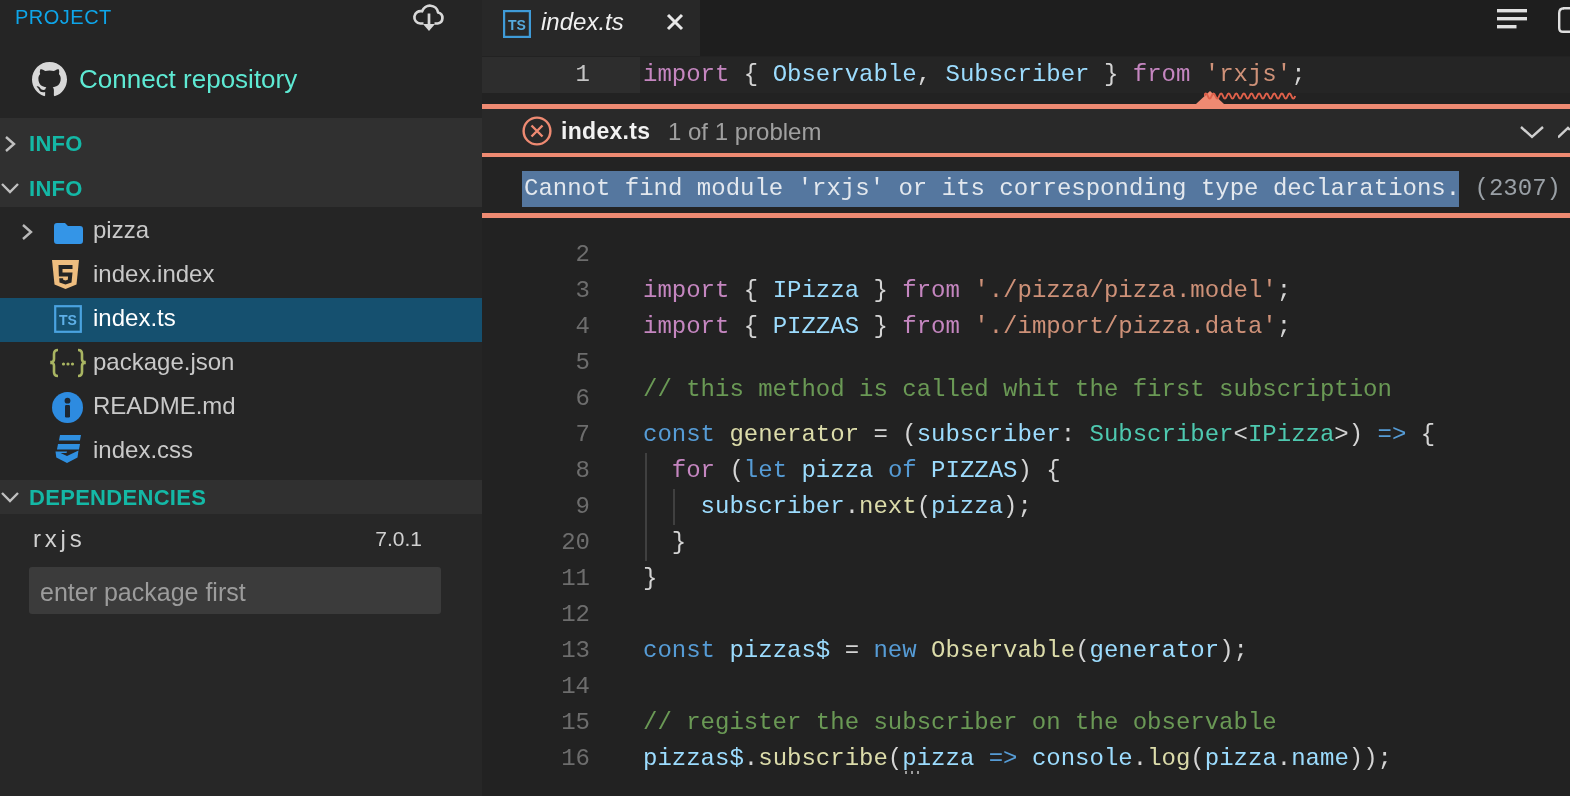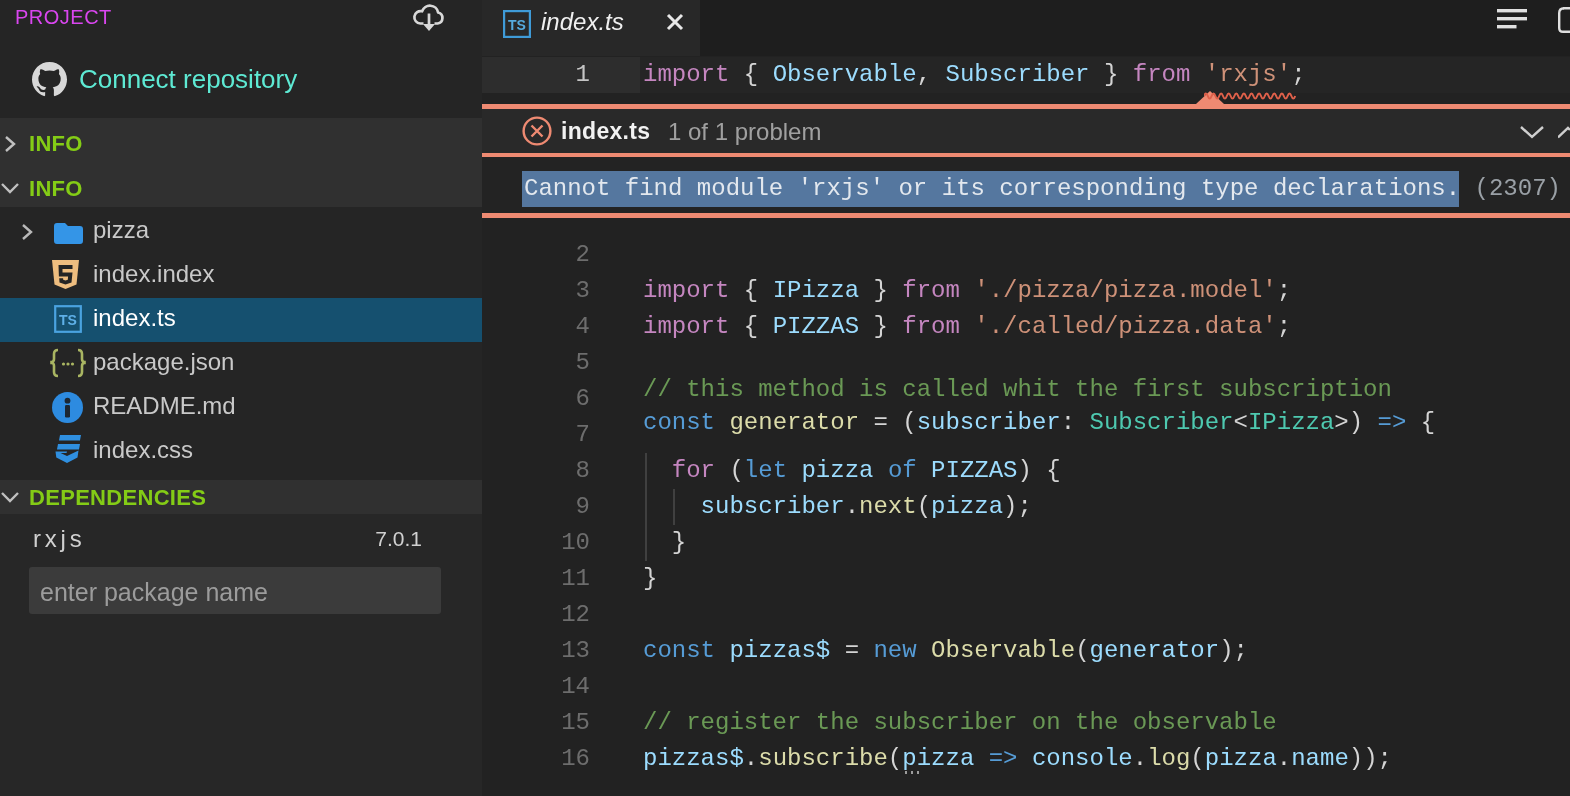--- a/index.html
+++ b/index.html
@@ -2,27 +2,27 @@
 <html><head>
 <meta charset="utf-8">
 <style>
 *{margin:0;padding:0;box-sizing:border-box}
 html,body{width:1570px;height:796px;overflow:hidden;background:#222222;font-family:"Liberation Sans",sans-serif}
 .abs{position:absolute}
 .cl{position:absolute;left:643px;font-family:"Liberation Mono",monospace;font-size:24px;line-height:36px;white-space:pre;color:#d4d4d4}
 .gn{position:absolute;left:482px;width:108px;text-align:right;font-family:"Liberation Mono",monospace;font-size:24px;line-height:36px;color:#6d6d6d}
 .p{color:#c586c0}.b{color:#569cd6}.v{color:#9cdcfe}.y{color:#dcdcaa}.t{color:#4ec9b0}.s{color:#ce9178}.c{color:#6a9955}
 .lbl{position:absolute;font-size:24px;color:#c9c9c9;white-space:pre}
-.hdr{position:absolute;font-size:22px;font-weight:bold;color:#84cc16;left:29px;letter-spacing:.3px}
+.hdr{position:absolute;font-size:22px;font-weight:bold;color:#14b8a6;left:29px;letter-spacing:.3px}
 </style>
 </head>
 <body>
 
 <div class="abs" id="sidebar" style="left:0;top:0;width:482px;height:796px;background:#252525"></div>
-<div class="abs" style="left:15px;top:6px;font-size:20px;color:#d946ef;letter-spacing:.5px">PROJECT</div>
+<div class="abs" style="left:15px;top:6px;font-size:20px;color:#0ea5e9;letter-spacing:.5px">PROJECT</div>
 
 <svg class="abs" style="left:410px;top:2px" width="38" height="30" viewBox="0 0 38 30">
 <path d="M13.5 21.5 h-3.2 a6.2 6.2 0 1 1 1.8-12.2 a8.3 8.3 0 0 1 16 1.2 a5.6 5.6 0 0 1 -.5 11 h-3.1" fill="none" stroke="#d8d8d8" stroke-width="2.7" stroke-linejoin="round"></path>
 <path d="M19 11.5 v11" stroke="#d8d8d8" stroke-width="2.7"></path>
 <path d="M13 22 h12 L19 29 Z" fill="#d8d8d8"></path>
 </svg>
 
 <svg class="abs" style="left:32px;top:62px" width="35" height="35" viewBox="0 0 16 16">
 <path fill="#d8d8d8" d="M8 0C3.58 0 0 3.58 0 8c0 3.54 2.29 6.53 5.47 7.59.4.07.55-.17.55-.38 0-.19-.01-.82-.01-1.49-2.01.37-2.53-.49-2.69-.94-.09-.23-.48-.94-.82-1.13-.28-.15-.68-.52-.01-.53.63-.01 1.08.58 1.23.82.72 1.21 1.87.87 2.33.66.07-.52.28-.87.51-1.07-1.78-.2-3.64-.89-3.64-3.95 0-.87.31-1.59.82-2.15-.08-.2-.36-1.02.08-2.12 0 0 .67-.21 2.2.82.64-.18 1.32-.27 2-.27.68 0 1.36.09 2 .27 1.53-1.04 2.2-.82 2.2-.82.44 1.1.16 1.92.08 2.12.51.56.82 1.27.82 2.15 0 3.07-1.87 3.75-3.65 3.95.29.25.54.73.54 1.48 0 1.07-.01 1.93-.01 2.2 0 .21.15.46.55.38A8.01 8.01 0 0 0 16 8c0-4.42-3.58-8-8-8z"></path>
 </svg>
@@ -79,21 +79,21 @@
 
 <div class="abs" style="left:0;top:480px;width:482px;height:34px;background:#303030"></div>
 <svg class="abs" style="left:0px;top:489px" width="20" height="16" viewBox="0 0 20 16">
     <path d="M2 4 L10 12 L18 4" fill="none" stroke="#c0c0c0" stroke-width="2.4"></path>
   </svg>
 <div class="hdr" style="top:485px">DEPENDENCIES</div>
 <div class="abs" style="left:0;top:514px;width:482px;height:282px;background:#272727"></div>
 <div class="abs" style="left:33px;top:525px;font-size:24px;color:#d0d0d0;letter-spacing:3.8px">rxjs</div>
 <div class="abs" style="left:300px;top:527px;width:122px;text-align:right;font-size:21px;color:#d0d0d0">7.0.1</div>
 <div class="abs" style="left:29px;top:567px;width:412px;height:47px;background:#3b3b3b;border-radius:3px"></div>
-<div class="abs" style="left:40px;top:578px;font-size:25px;color:#9c9c9c">enter package name</div>
+<div class="abs" style="left:40px;top:578px;font-size:25px;color:#9c9c9c">enter package first</div>
 
 <div class="abs" style="left:482px;top:0;width:1088px;height:56px;background:#1e1e1e"></div>
 <div class="abs" style="left:482px;top:0;width:218px;height:56px;background:#282828"></div>
 <svg class="abs" style="left:503px;top:10px" width="28" height="28" viewBox="0 0 28 28">
 <rect x="1.1" y="1.1" width="25.8" height="25.8" fill="none" stroke="#3f9bd8" stroke-width="2.2"></rect>
 <text x="14" y="19.5" font-family="Liberation Sans" font-size="14" font-weight="bold" fill="#56aadd" text-anchor="middle">TS</text>
 </svg>
 <div class="abs" style="left:541px;top:8px;font-size:24px;font-style:italic;color:#f0f0f0">index.ts</div>
 <svg class="abs" style="left:665px;top:12px" width="20" height="20" viewBox="0 0 20 20">
     <path d="M3 3 L17 17 M17 3 L3 17" stroke="#e8e8e8" stroke-width="3"></path>
@@ -134,31 +134,31 @@
 <div class="abs" style="left:482px;top:153px;width:1088px;height:4px;background:#ee8a72"></div>
 <div class="abs" style="left:482px;top:157px;width:1088px;height:56px;background:#232323"></div>
 <div class="abs" style="left:522px;top:171px;width:937px;height:36px;background:#55779f"></div>
 <div class="abs" style="left:524px;top:171px;font-family:Liberation Mono, monospace;font-size:24px;line-height:36px;color:#e3e8ee;white-space:pre">Cannot find module 'rxjs' or its corresponding type declarations.<span style="color:#9aa0a6"> (2307)</span></div>
 <div class="abs" style="left:482px;top:213px;width:1088px;height:5px;background:#ee8a72"></div>
 
 <div class="gn" style="top:237px">2</div>
 <div class="gn" style="top:273px">3</div>
 <div class="cl" style="top:273px"><span class="p">import</span> { <span class="v">IPizza</span> } <span class="p">from</span> <span class="s">'./pizza/pizza.model'</span>;</div>
 <div class="gn" style="top:309px">4</div>
-<div class="cl" style="top:309px"><span class="p">import</span> { <span class="v">PIZZAS</span> } <span class="p">from</span> <span class="s">'./called/pizza.data'</span>;</div>
+<div class="cl" style="top:309px"><span class="p">import</span> { <span class="v">PIZZAS</span> } <span class="p">from</span> <span class="s">'./import/pizza.data'</span>;</div>
 <div class="gn" style="top:345px">5</div>
 <div class="gn" style="top:381px">6</div>
 <div class="cl" style="top:372px"><span class="c">// this method is called whit the first subscription</span></div>
 <div class="gn" style="top:417px">7</div>
-<div class="cl" style="top:405px"><span class="b">const</span> <span class="y">generator</span> = (<span class="v">subscriber</span>: <span class="t">Subscriber</span>&lt;<span class="t">IPizza</span>&gt;) <span class="b">=&gt;</span> {</div>
+<div class="cl" style="top:417px"><span class="b">const</span> <span class="y">generator</span> = (<span class="v">subscriber</span>: <span class="t">Subscriber</span>&lt;<span class="t">IPizza</span>&gt;) <span class="b">=&gt;</span> {</div>
 <div class="gn" style="top:453px">8</div>
 <div class="cl" style="top:453px">  <span class="p">for</span> (<span class="b">let</span> <span class="v">pizza</span> <span class="b">of</span> <span class="v">PIZZAS</span>) {</div>
 <div class="gn" style="top:489px">9</div>
 <div class="cl" style="top:489px">    <span class="v">subscriber</span>.<span class="y">next</span>(<span class="v">pizza</span>);</div>
-<div class="gn" style="top:525px">10</div>
+<div class="gn" style="top:525px">20</div>
 <div class="cl" style="top:525px">  }</div>
 <div class="gn" style="top:561px">11</div>
 <div class="cl" style="top:561px">}</div>
 <div class="gn" style="top:597px">12</div>
 <div class="gn" style="top:633px">13</div>
 <div class="cl" style="top:633px"><span class="b">const</span> <span class="v">pizzas$</span> = <span class="b">new</span> <span class="y">Observable</span>(<span class="v">generator</span>);</div>
 <div class="gn" style="top:669px">14</div>
 <div class="gn" style="top:705px">15</div>
 <div class="cl" style="top:705px"><span class="c">// register the subscriber on the observable</span></div>
 <div class="gn" style="top:741px">16</div>

